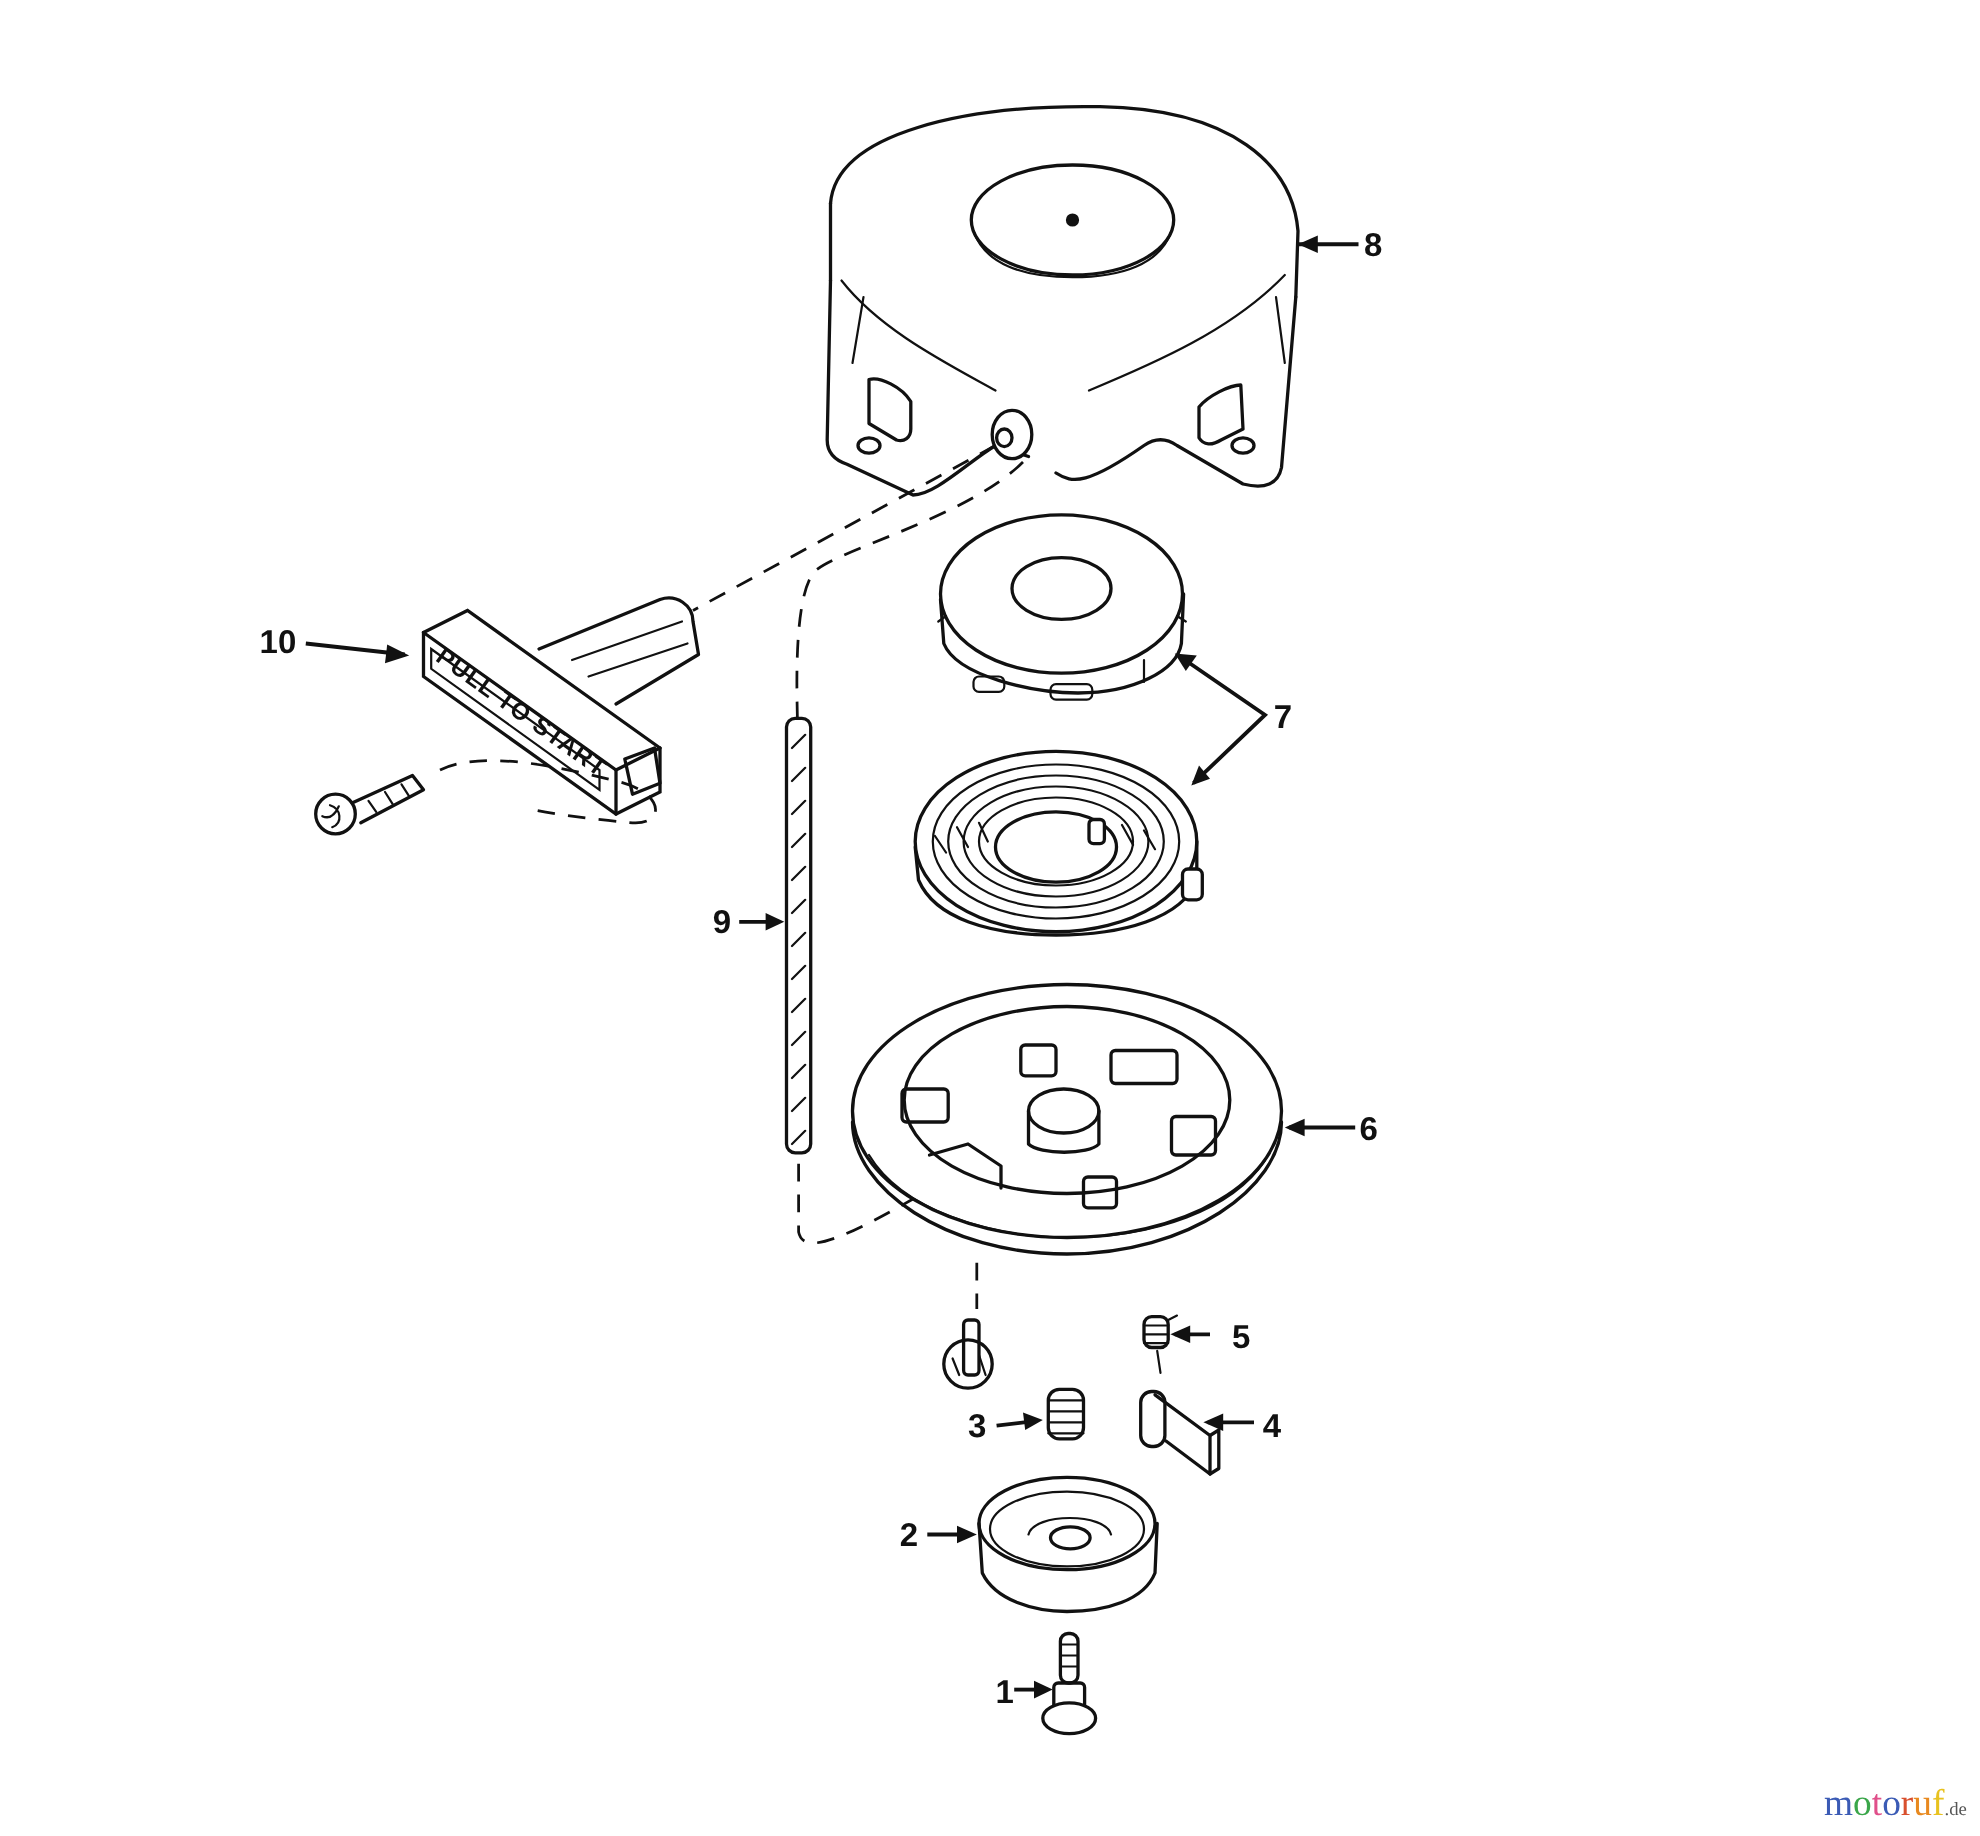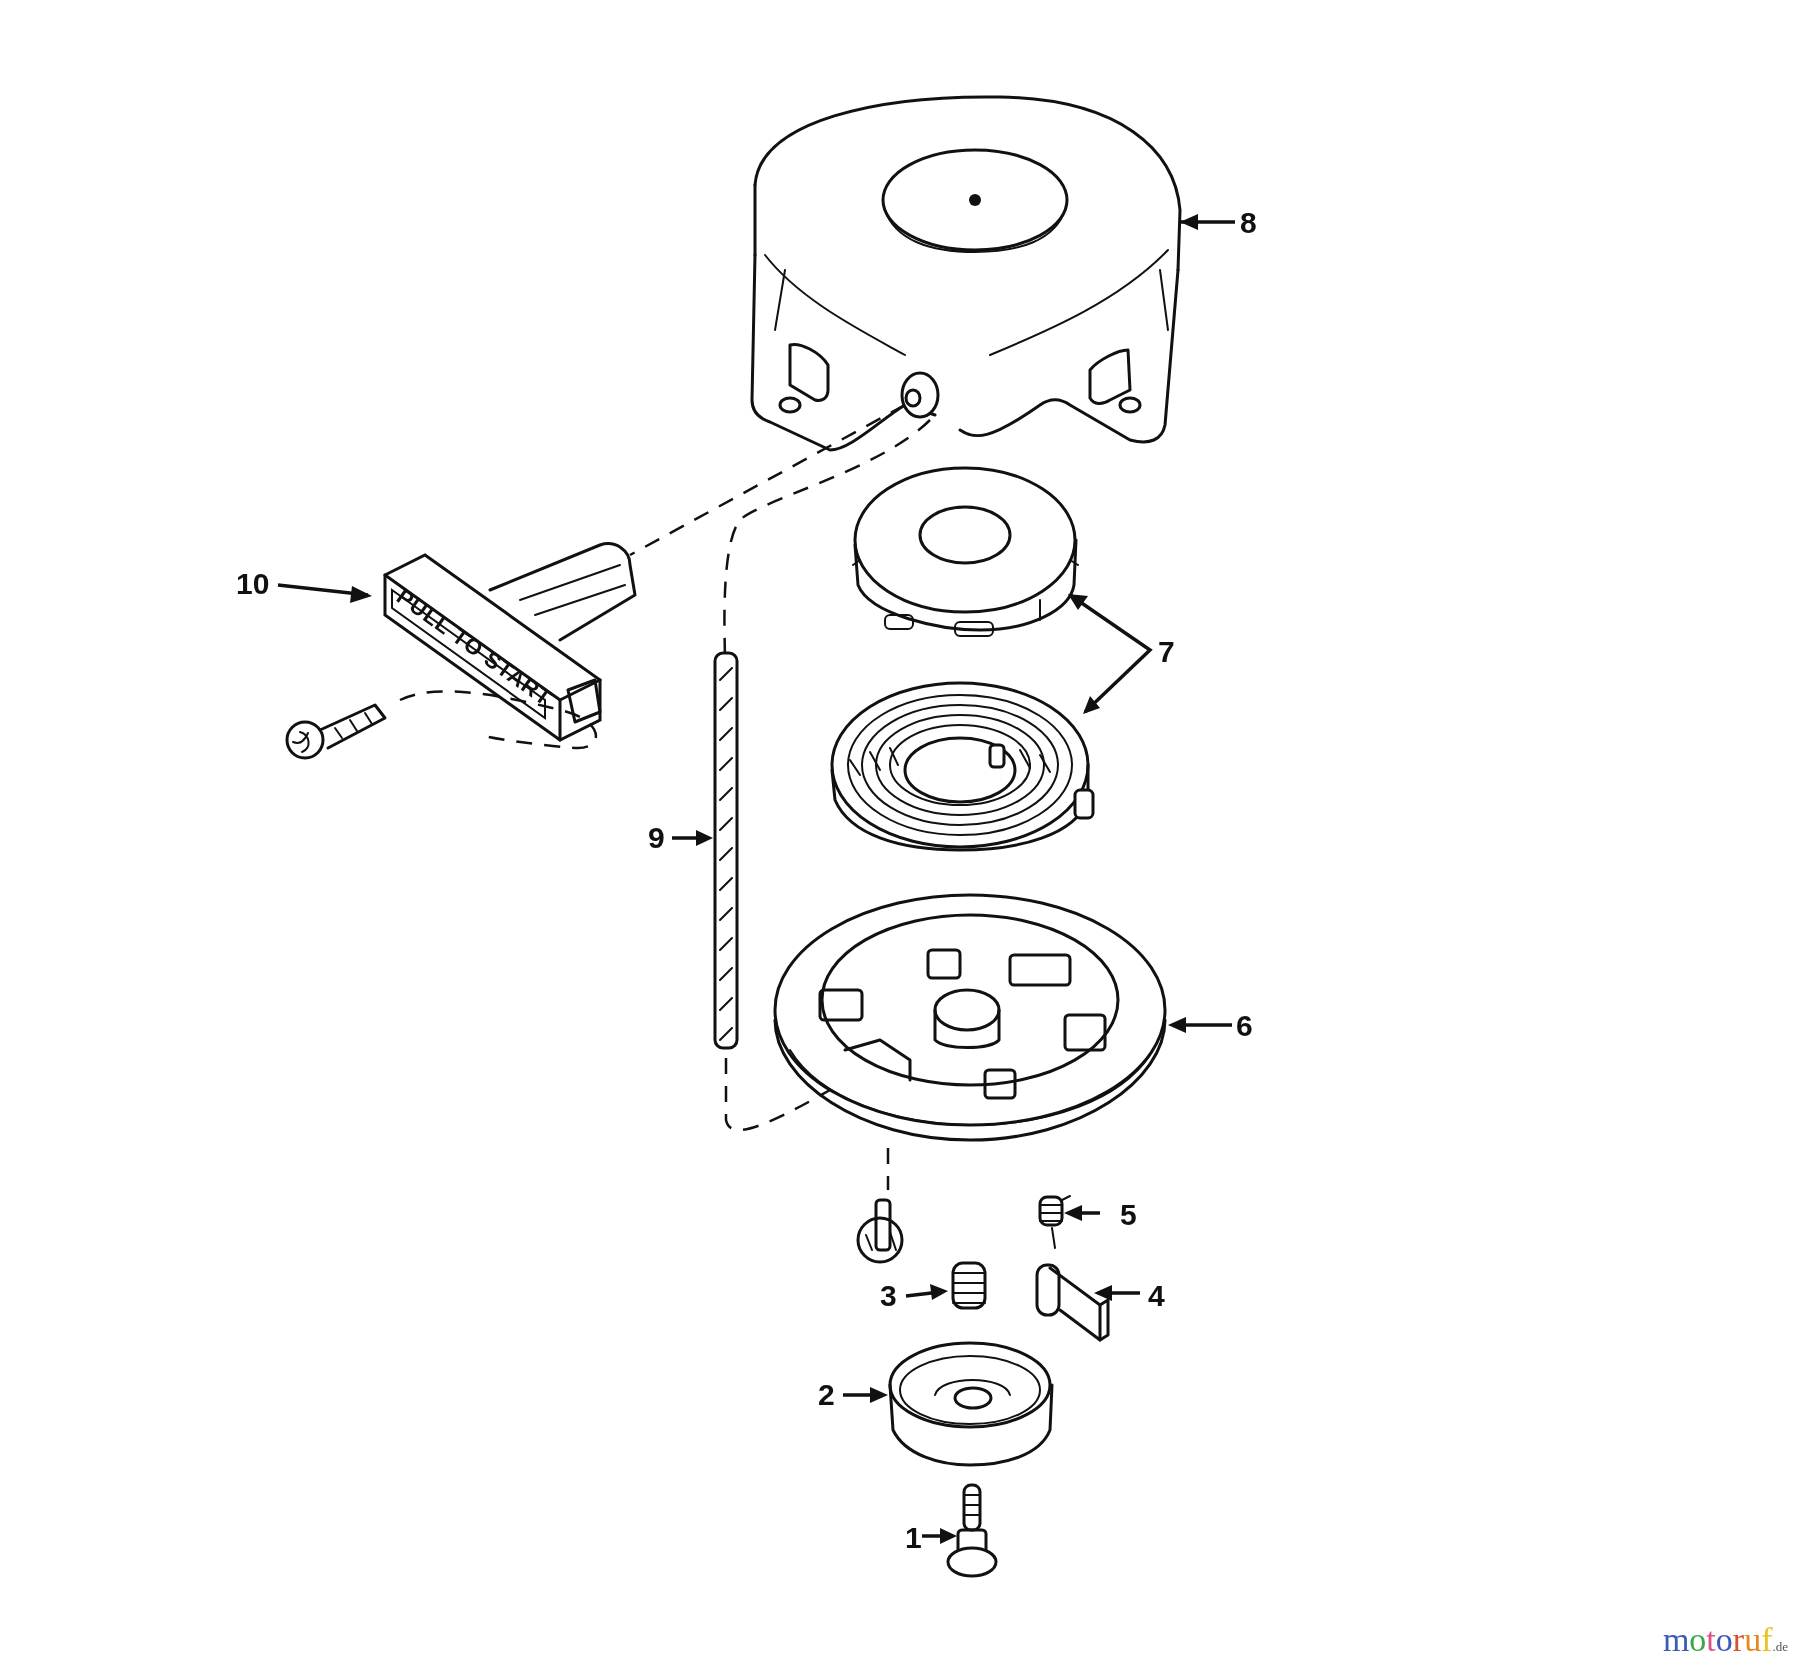--- a/index.html
+++ b/index.html
@@ -8,21 +8,21 @@
   #diagram { position: absolute; left: 0; top: 0; width: 1800px; height: 1669px; }
   .ln { fill: none; stroke: #111; stroke-width: 3; stroke-linecap: round; stroke-linejoin: round; }
   .lnt { fill: none; stroke: #111; stroke-width: 2; stroke-linecap: round; }
   .fillw { fill: #fff; stroke: #111; stroke-width: 3; }
   .dash { fill: none; stroke: #111; stroke-width: 2.5; stroke-dasharray: 16 12; }
   .callout-num { font-family: "Liberation Sans", sans-serif; font-size: 30px; font-weight: bold; fill: #111; }
   .arrow { stroke: #111; stroke-width: 3.5; fill: none; }
   .handle-text { font-family: "Liberation Sans", sans-serif; font-size: 22px; font-weight: bold; fill: #111; letter-spacing: 1px; }
   .watermark { position: absolute; right: 12px; bottom: 10px; font-family: "Liberation Serif", serif; font-size: 34px; }
   .watermark span { display: inline-block; }
-  .wm-suffix { font-size: 13px; color: #555; }
+  .wm-suffix { font-size: 17px; color: #555; }
 </style>
 </head>
 <body>
 
 <svg id="diagram" viewBox="0 0 1800 1669" xmlns="http://www.w3.org/2000/svg">
 
   <g>
 
     <path class="ln" d="M755,185 C760,120 880,95 1000,97 C1120,99 1175,150 1180,210 L1178,270"></path>
     <path class="ln" d="M755,185 L755,255"></path>

